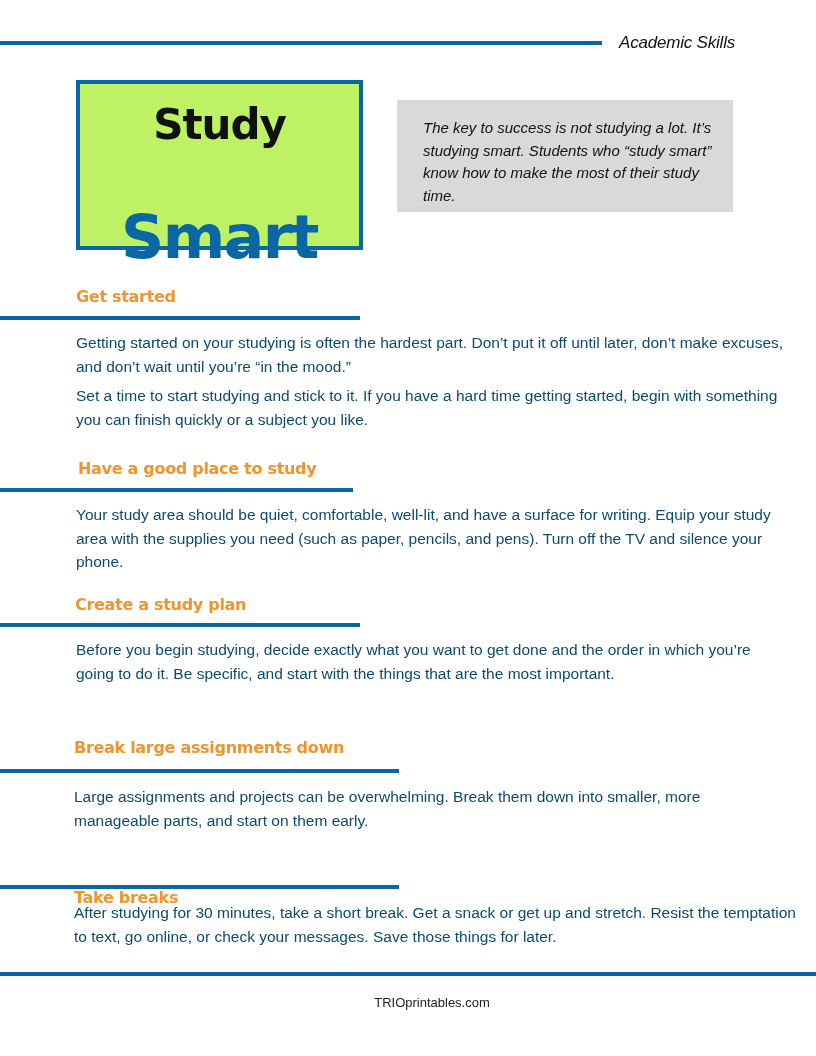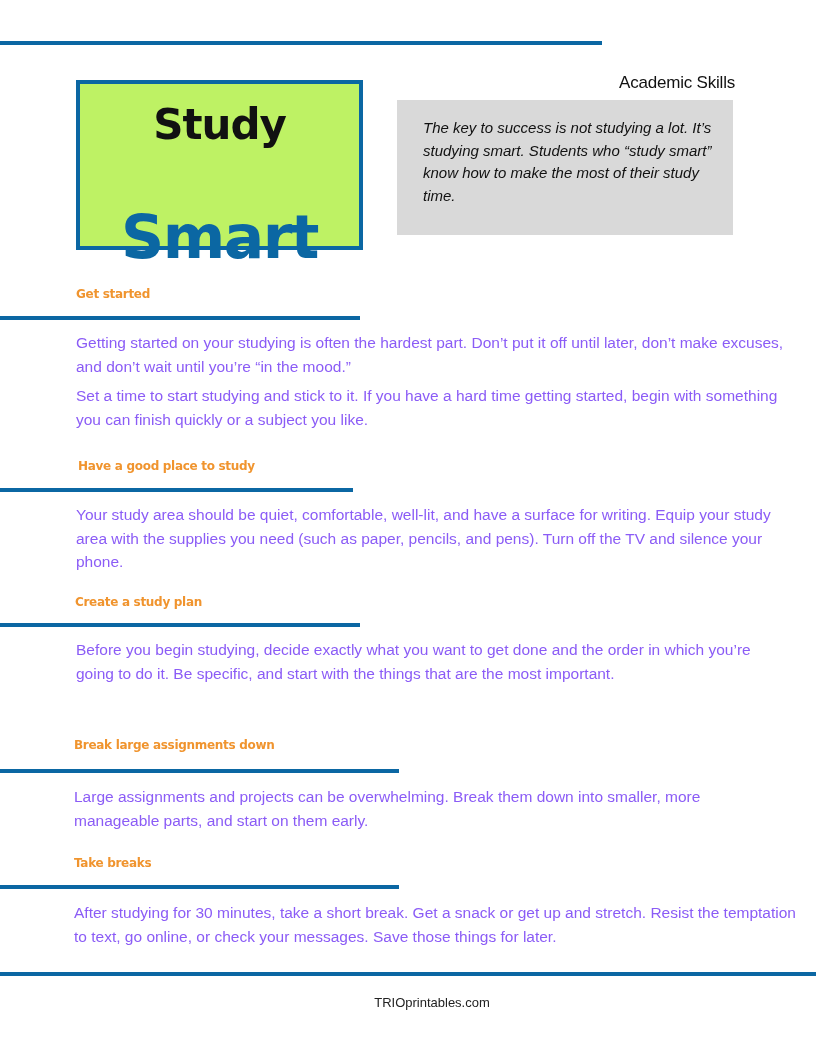--- a/index.html
+++ b/index.html
@@ -3,59 +3,59 @@
   <meta charset="utf-8">
   <style>
     * { margin: 0; padding: 0; box-sizing: border-box; }
     html, body { width: 816px; height: 1056px; background: #ffffff; overflow: hidden; }
     body { position: relative; font-family: "Liberation Sans", sans-serif; color: #1a1a1a; }
 
     .rule { position: absolute; left: 0; height: 4px; background: #0b67a3; }
 
     .header-label {
       position: absolute; left: 619px; top: 33px;
-      font-family: "Liberation Sans", sans-serif; 
-      font-size: 17px; color: #111; letter-spacing: -0.2px; margin-top: 40px;
+      font-family: "Liberation Sans", sans-serif; font-style: italic;
+      font-size: 17px; color: #111; letter-spacing: -0.2px;
     }
 
     .title-box {
       position: absolute; left: 76px; top: 80px; width: 287px; height: 170px;
       border: 4px solid #0b67a3; background: #bef264;
       text-align: center;
     }
     .title-line1 {
       position: absolute; left: 0; right: 0; top: 16px;
       font-family: "DejaVu Sans", sans-serif; font-weight: bold;
       font-size: 42px; color: #111; letter-spacing: -1px;
     }
     .title-line2 {
       position: absolute; left: 0; right: 0; top: 70px;
       font-family: "DejaVu Sans", sans-serif; font-weight: bold;
       font-size: 60px; color: #0b67a3; letter-spacing: -1.5px; margin-top: 48px;
     }
 
     .quote-box {
-      position: absolute; left: 397px; top: 100px; width: 336px; height: 135px;
+      position: absolute; left: 397px; top: 100px; width: 336px; height: 112px;
       background: #d9d9d9;
       padding: 17px 20px 0 26px;
     }
     .quote-text {
       font-family: "Liberation Sans", sans-serif; font-style: italic;
       font-size: 15px; line-height: 22.5px; color: #111;
     }
 
     .section-heading {
       position: absolute;
       font-family: "DejaVu Sans", sans-serif; font-weight: bold;
-      font-size: 12px; color: #f0942e; letter-spacing: -0.3px;
+      font-size: 16px; color: #f0942e; letter-spacing: -0.3px;
     }
     .section-body {
       position: absolute; left: 76px; width: 730px;
       font-family: "Liberation Sans", sans-serif;
-      font-size: 15.5px; line-height: 23.5px; color: #8b5cf6;
+      font-size: 15.5px; line-height: 23.5px; color: #0c4a6e;
     }
     .section-body p + p { margin-top: 6px; }
 
     .footer-text {
       position: absolute; left: 0; right: 0; top: 995px; text-align: center;
       font-family: "Liberation Sans", sans-serif; font-size: 13px; color: #222; padding-left: 48px;
     }
   </style>
 </head>
 <body>
@@ -90,20 +90,20 @@
 <div class="section-body" style="top:638px; width:680px;">
   <p>Before you begin studying, decide exactly what you want to get done and the order in which you’re going to do it. Be specific, and start with the things that are the most important.</p>
 </div>
 
 <div class="section-heading" style="left:74px; top:738px;">Break large assignments down</div>
 <div class="rule" style="top:769px; width:399px;"></div>
 <div class="section-body" style="top:785px; left:74px; width:700px;">
   <p>Large assignments and projects can be overwhelming. Break them down into smaller, more manageable parts, and start on them early.</p>
 </div>
 
-<div class="section-heading" style="left:74px; top:856px;">Take breaks</div>
+<div class="section-heading" style="left:74px; top:888px;">Take breaks</div>
 <div class="rule" style="top:885px; width:399px;"></div>
 <div class="section-body" style="top:901px; left:74px; width:730px;">
   <p>After studying for 30 minutes, take a short break.  Get a snack or get up and stretch. Resist the temptation to text, go online, or check your messages. Save those things for later.</p>
 </div>
 
 <div class="rule" style="top:972px; width:816px;"></div>
 <div class="footer-text">TRIOprintables.com</div>
 
 </body></html>

